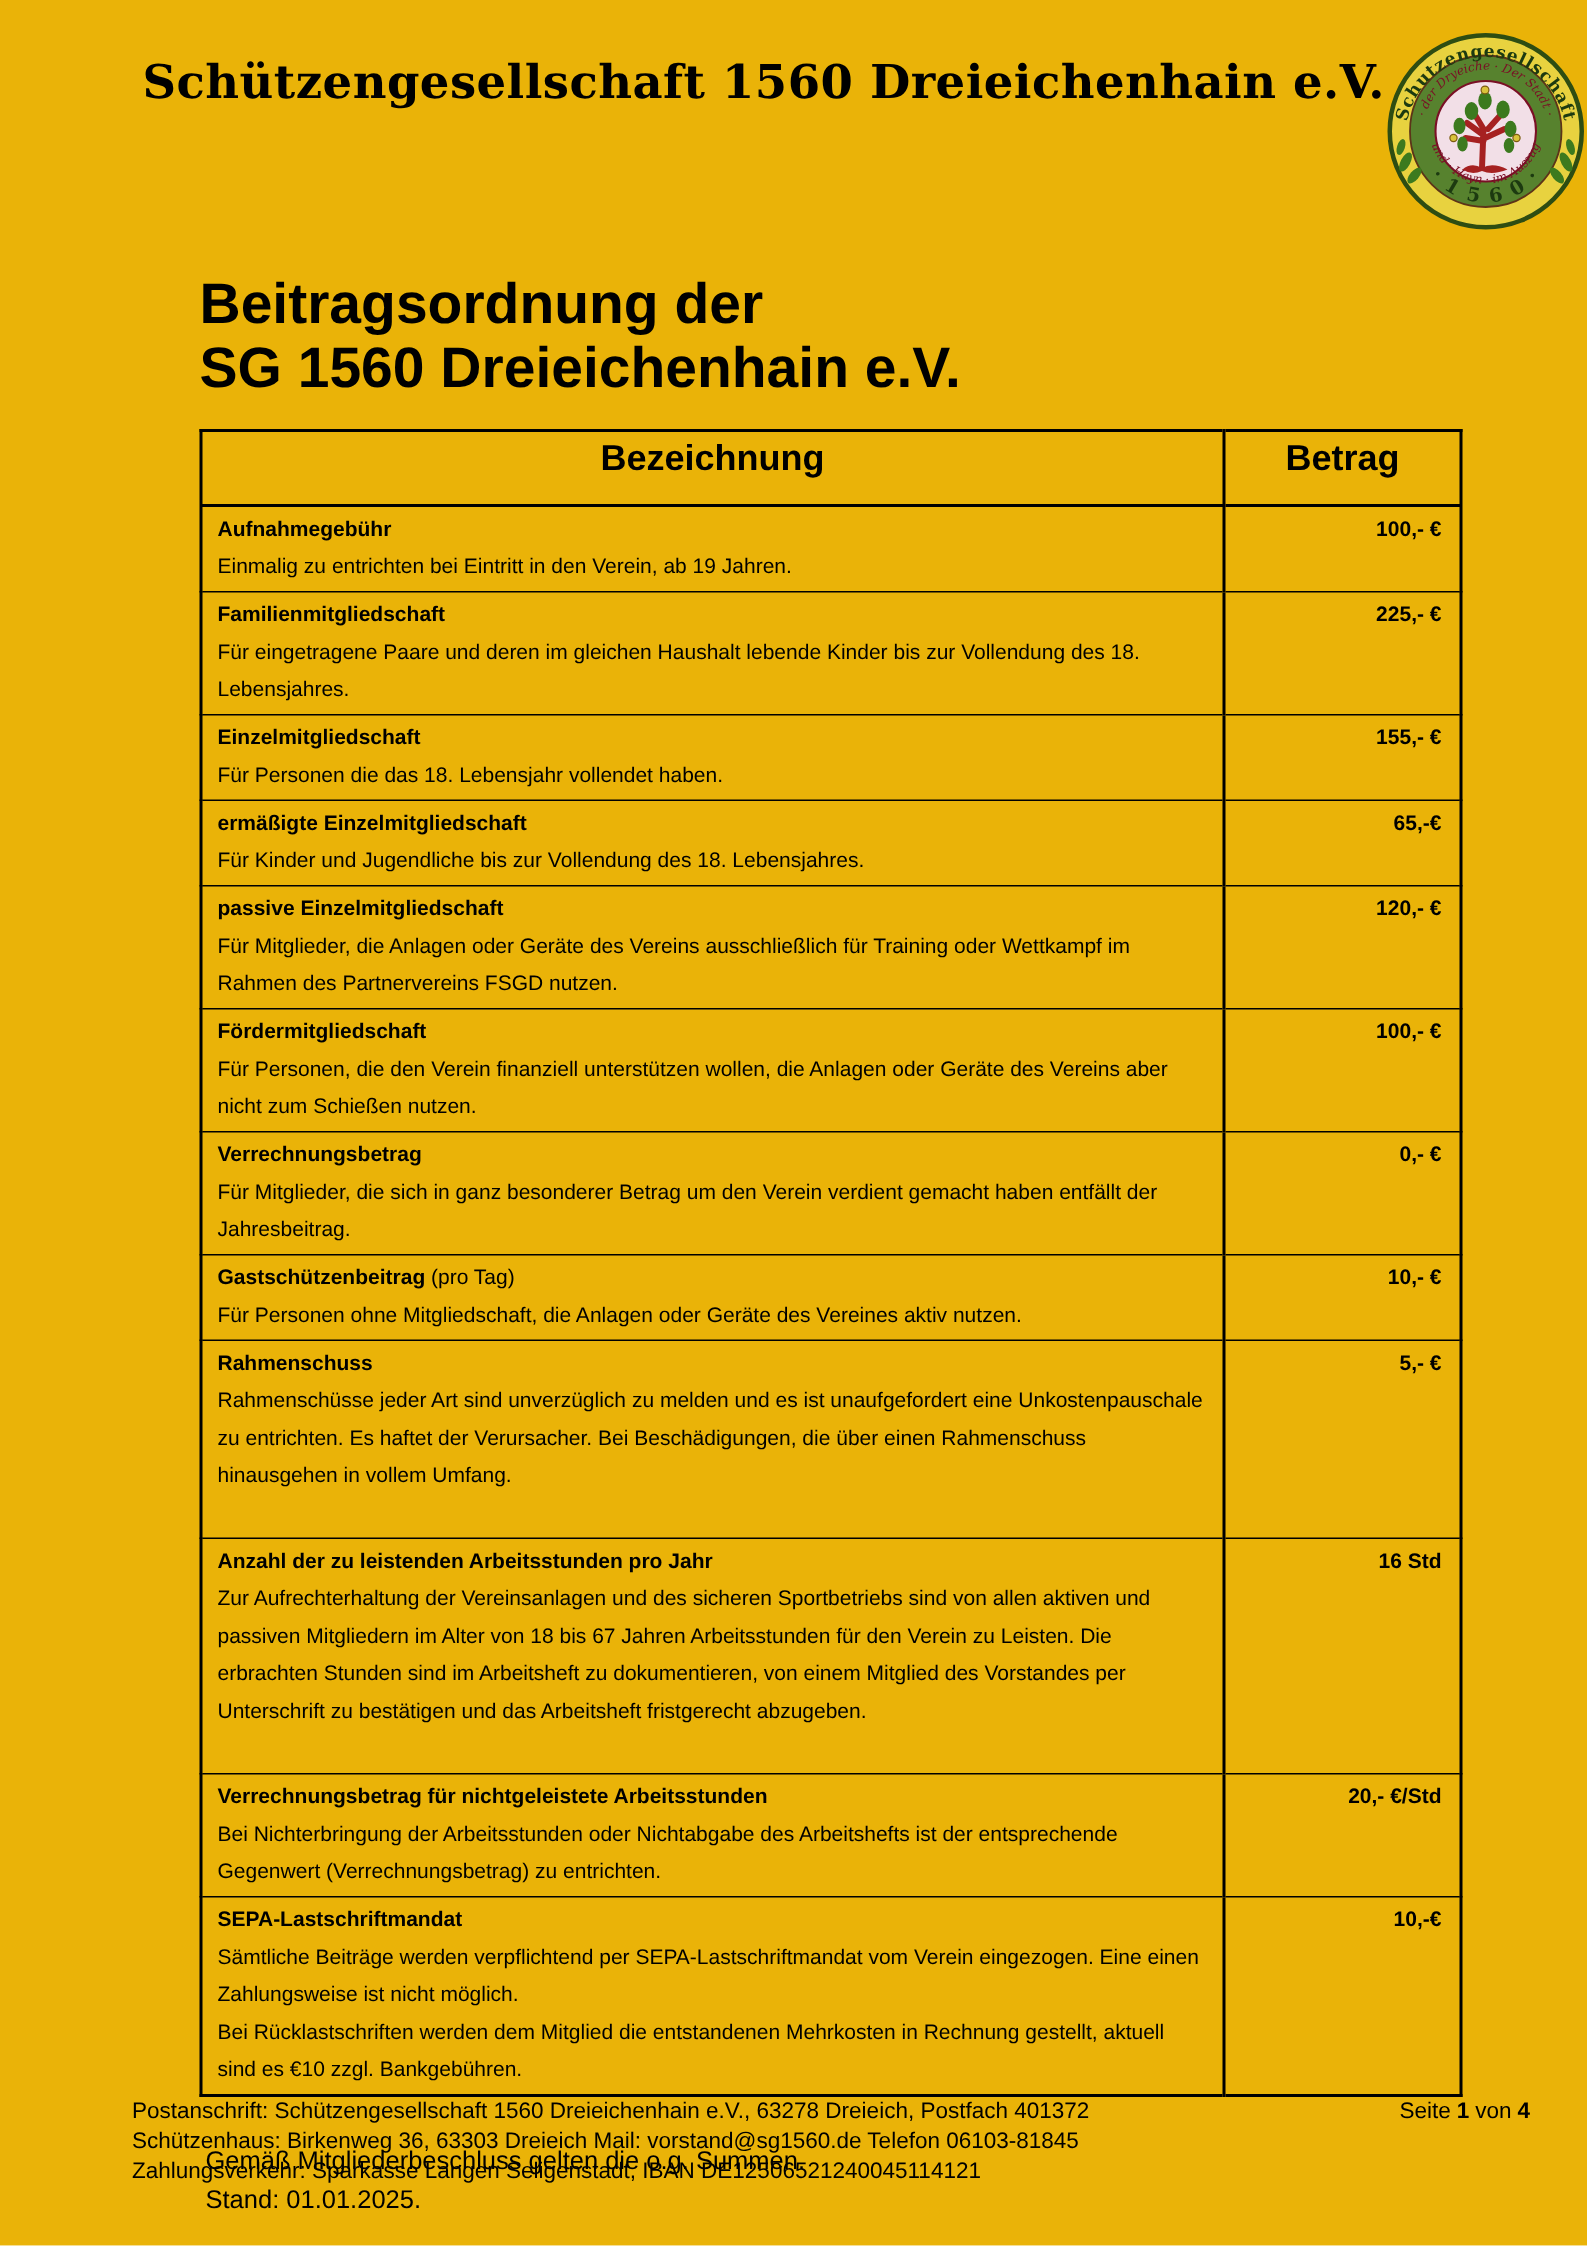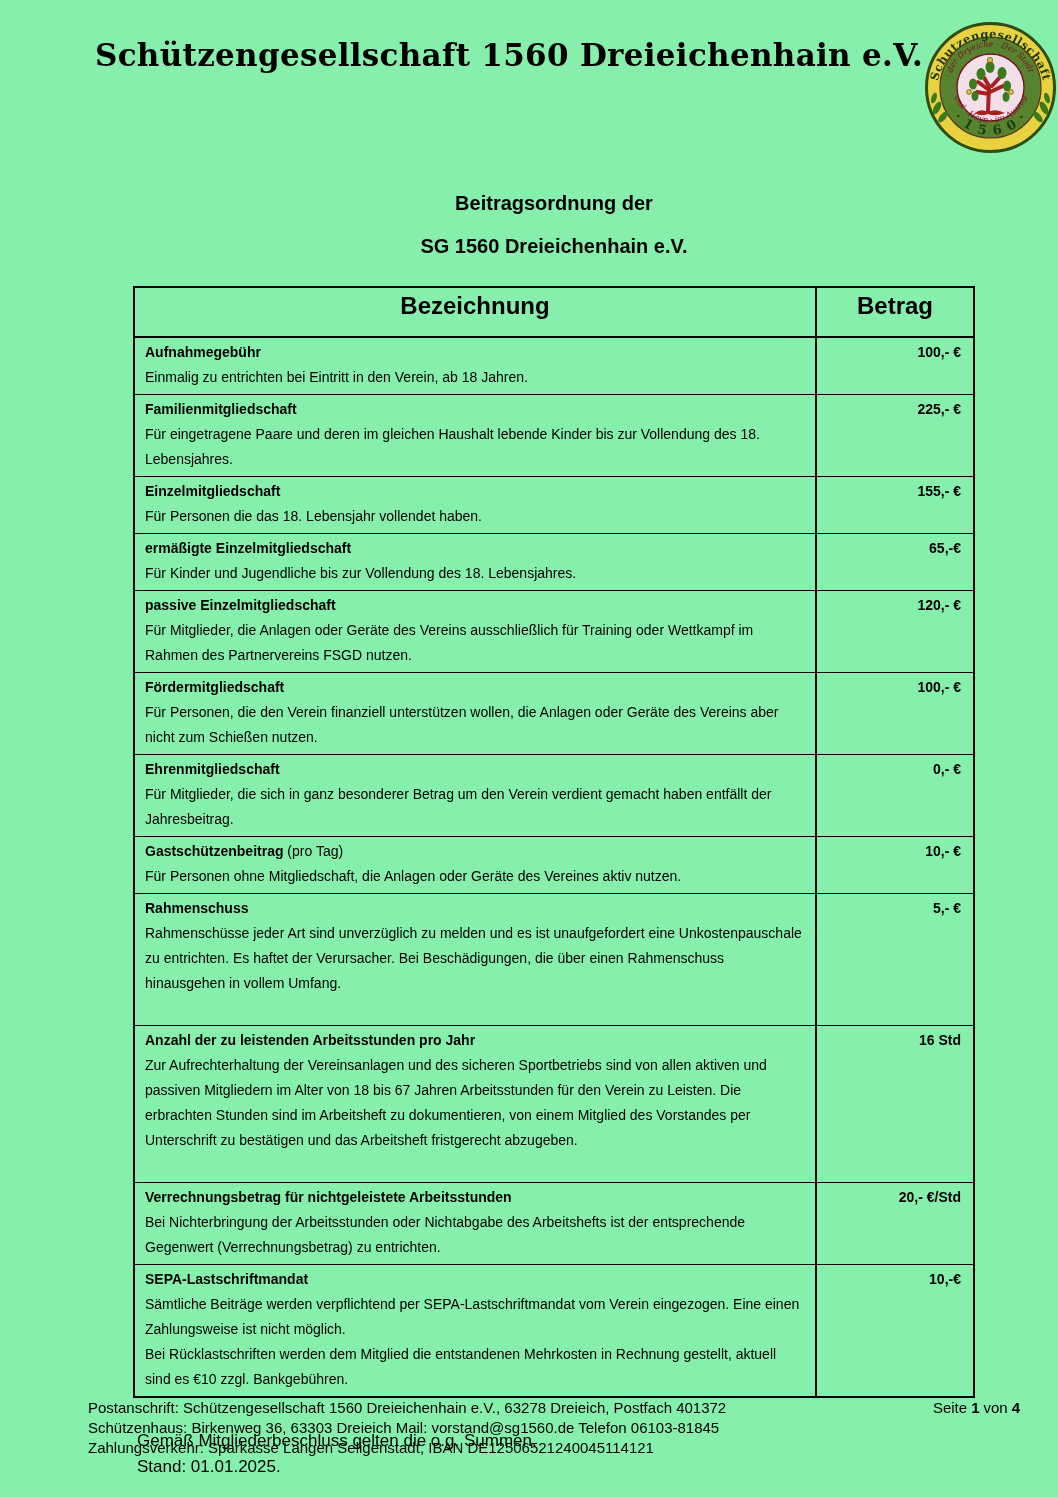--- a/index.html
+++ b/index.html
@@ -1,20 +1,20 @@
 <!DOCTYPE html>
 <html lang="de"><head>
 <meta charset="utf-8">
 <style>
   html,body{margin:0;padding:0;background:#ffffff;}
   .page{
     position:relative;
     width:1058px;
     height:1497px;
-    background:#86efac;
+    background:#eab308;
     font-family:"Liberation Sans", sans-serif;
     color:#000;
     overflow:hidden;
     box-sizing:border-box;
     padding-top:26px;
   }
   
   .letterhead{
     display:flex;
     justify-content:space-between;
@@ -35,23 +35,23 @@
     font-family:"DejaVu Serif", serif;
     font-size:26px;
     line-height:36px;
     white-space:nowrap;
   }
   .logo-wrap{width:135px;height:135px;flex:0 0 auto;margin-top:-6px;}
   
   .doc-title{
     width:842px;
     margin:10px 0 0 133px;
-    text-align:center;
+    text-align:left;
     font-weight:bold;
-    font-size:20px;
+    font-size:38px;
     line-height:43px;
   }
   
   table.fee-table{
     width:842px;
     margin:18px 0 0 133px;
     border-collapse:collapse;
     border:2px solid #000;
     table-layout:fixed;
   }
@@ -180,21 +180,21 @@
       <tr>
         <th class="col-name">Bezeichnung</th>
         <th class="col-amount">Betrag</th>
       </tr>
     </thead>
     <tbody>
     <tr>
       <td class="cell-name">
         <div><span class="row-name">Aufnahmegebühr</span><span class="row-name-note"></span></div>
         <div>
-              <div class="desc-line">Einmalig zu entrichten bei Eintritt in den Verein, ab 18 Jahren.</div>
+              <div class="desc-line">Einmalig zu entrichten bei Eintritt in den Verein, ab 19 Jahren.</div>
             </div>
       </td>
       <td class="cell-amount">100,- €</td>
     </tr>
 
     <tr>
       <td class="cell-name">
         <div><span class="row-name">Familienmitgliedschaft</span><span class="row-name-note"></span></div>
         <div>
               <div class="desc-line">Für eingetragene Paare und deren im gleichen Haushalt lebende Kinder bis zur Vollendung des 18. Lebensjahres.</div>
@@ -238,21 +238,21 @@
         <div><span class="row-name">Fördermitgliedschaft</span><span class="row-name-note"></span></div>
         <div>
               <div class="desc-line">Für Personen, die den Verein finanziell unterstützen wollen, die Anlagen oder Geräte des Vereins aber nicht zum Schießen nutzen.</div>
             </div>
       </td>
       <td class="cell-amount">100,- €</td>
     </tr>
 
     <tr>
       <td class="cell-name">
-        <div><span class="row-name">Ehrenmitgliedschaft</span><span class="row-name-note"></span></div>
+        <div><span class="row-name">Verrechnungsbetrag</span><span class="row-name-note"></span></div>
         <div>
               <div class="desc-line">Für Mitglieder, die sich in ganz besonderer Betrag um den Verein verdient gemacht haben entfällt der Jahresbeitrag.</div>
             </div>
       </td>
       <td class="cell-amount">0,- €</td>
     </tr>
 
     <tr>
       <td class="cell-name">
         <div><span class="row-name">Gastschützenbeitrag</span><span class="row-name-note"> (pro Tag)</span></div>

